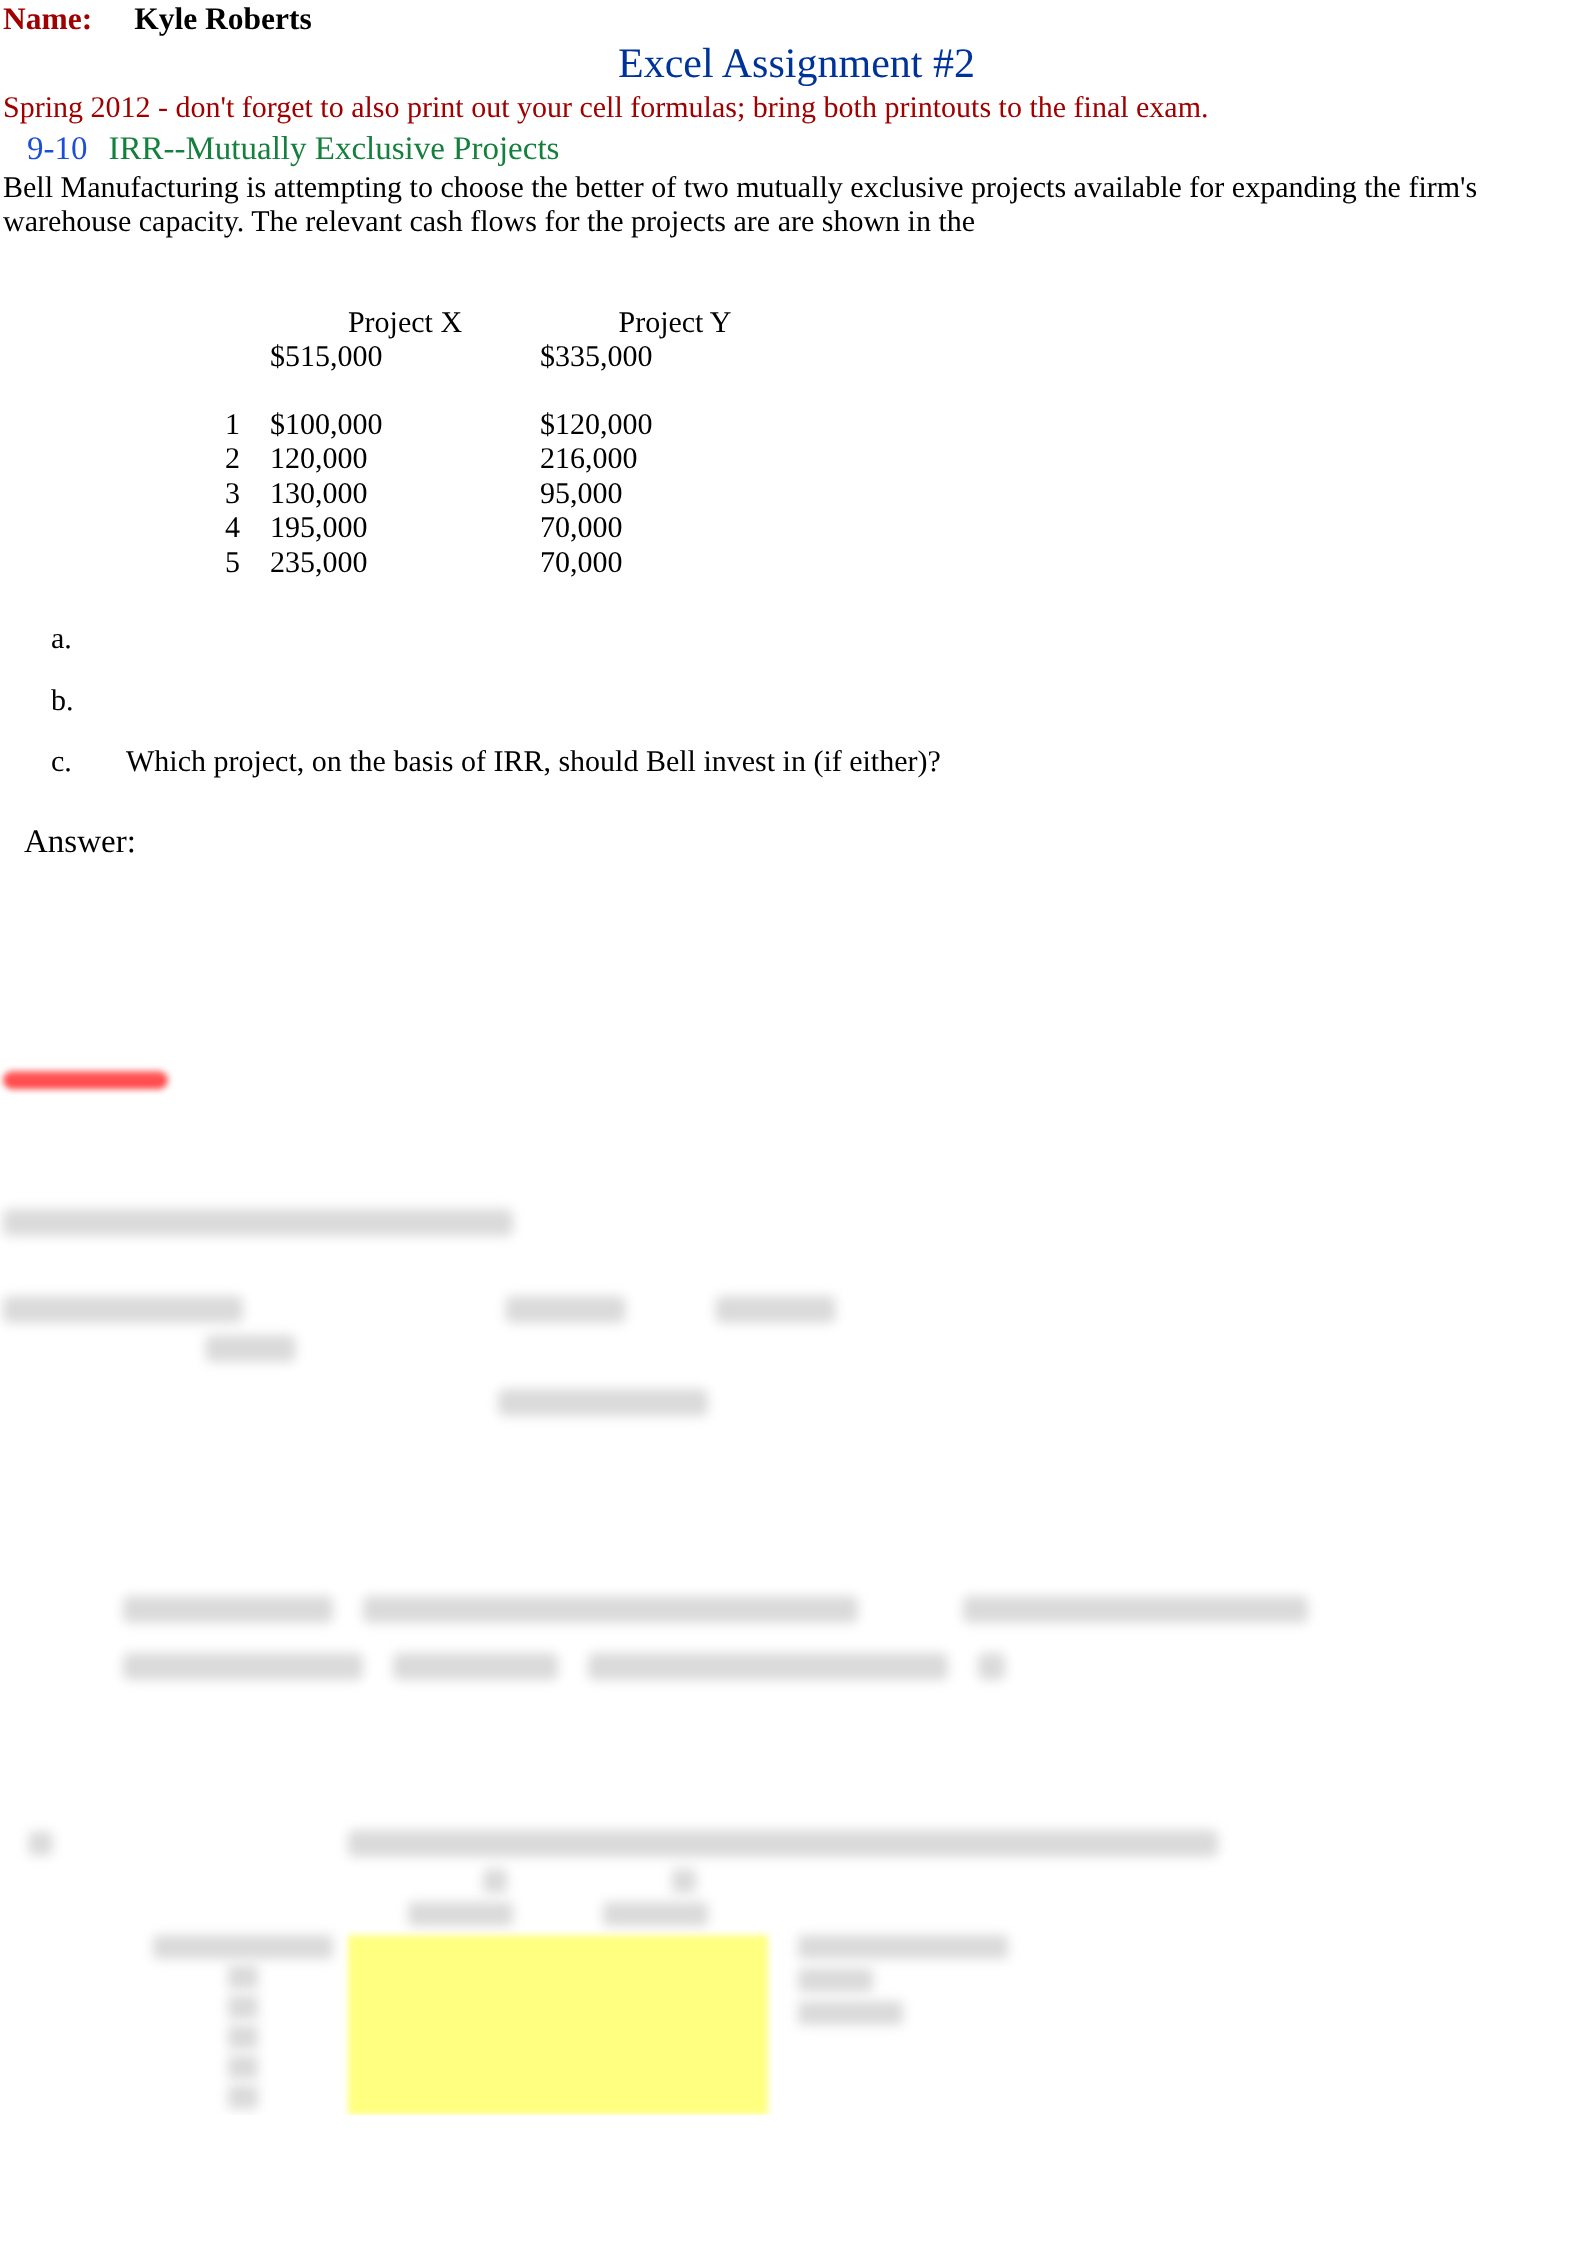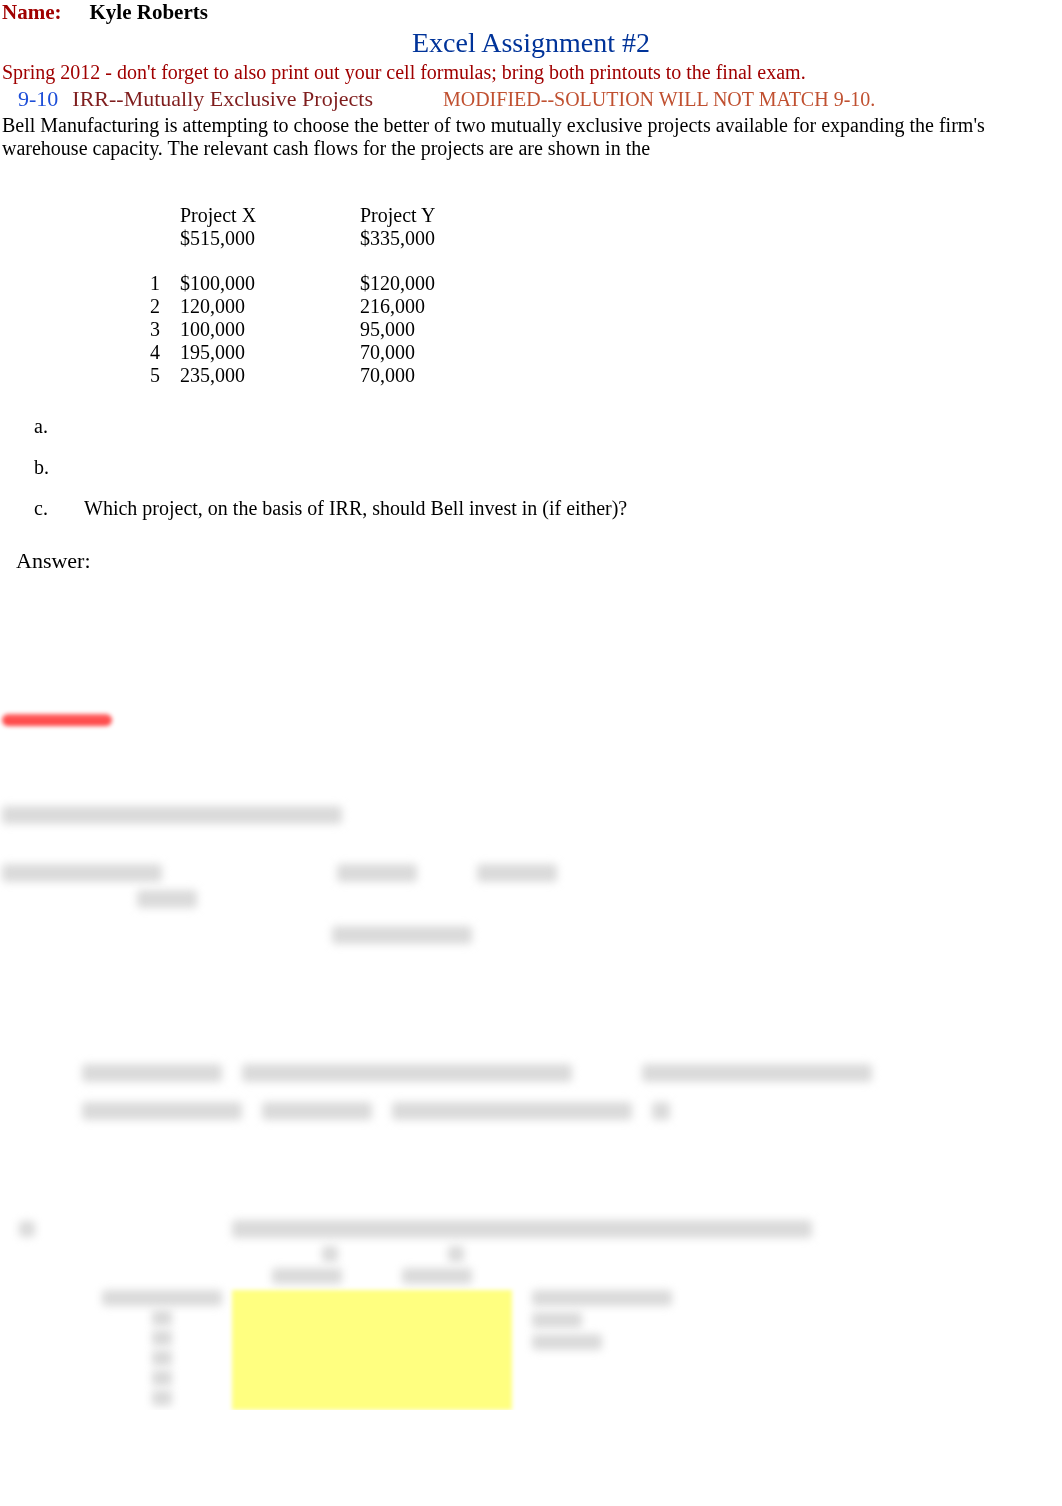--- a/index.html
+++ b/index.html
@@ -44,21 +44,21 @@
       align-items: baseline;
       margin-top: 2px;
     }
     .problem-num {
       color: #1d4ed8;
       margin-left: 18px;
       margin-right: 14px;
       font-size: 22px;
     }
     .problem-title {
-      color: #7f1d1d;
+      color: #15803d;
       font-size: 22px;
     }
     .modified-note {
       color: #c05030;
       font-size: 20px;
       margin-left: 70px;
     }
     .description {
       color: #000;
       font-size: 20px;
@@ -77,20 +77,21 @@
     }
     .col-year {
       width: 50px;
       text-align: center;
     }
     .col-proj {
       width: 180px;
       padding-right: 8px;
     }
     .hdr {
+      text-align: center;
     }
     .spacer-row td {
       height: 22px;
     }
     .questions {
       margin-top: 28px;
       padding-left: 34px;
     }
     .q-row {
       display: flex;
@@ -160,21 +161,20 @@
   <span class="name-value">Kyle Roberts</span>
 </div>
 
 <div class="title">Excel Assignment #2</div>
 
 <div class="subtitle">Spring 2012 - don't forget to also print out your cell formulas; bring both printouts to the final exam.</div>
 
 <div class="problem-row">
   <span class="problem-num">9-10</span>
   <span class="problem-title">IRR--Mutually Exclusive Projects</span>
-  <span class="modified-note">MODIFIED--SOLUTION WILL NOT MATCH 9-10.</span>
 </div>
 
 <div class="description">Bell Manufacturing is attempting to choose the better of two mutually exclusive projects available for expanding the firm's warehouse capacity. The relevant cash flows for the projects are are shown in the</div>
 
 <table class="data-table">
   <tbody>
       <tr>
     <td class="col-year"></td>
     <td class="col-proj hdr">Project X</td>
     <td class="col-proj hdr">Project Y</td>
@@ -194,21 +194,21 @@
     <td class="col-proj">$100,000</td>
     <td class="col-proj">$120,000</td>
   </tr>
   <tr>
     <td class="col-year">2</td>
     <td class="col-proj">120,000</td>
     <td class="col-proj">216,000</td>
   </tr>
   <tr>
     <td class="col-year">3</td>
-    <td class="col-proj">100,000</td>
+    <td class="col-proj">130,000</td>
     <td class="col-proj">95,000</td>
   </tr>
   <tr>
     <td class="col-year">4</td>
     <td class="col-proj">195,000</td>
     <td class="col-proj">70,000</td>
   </tr>
   <tr>
     <td class="col-year">5</td>
     <td class="col-proj">235,000</td>

